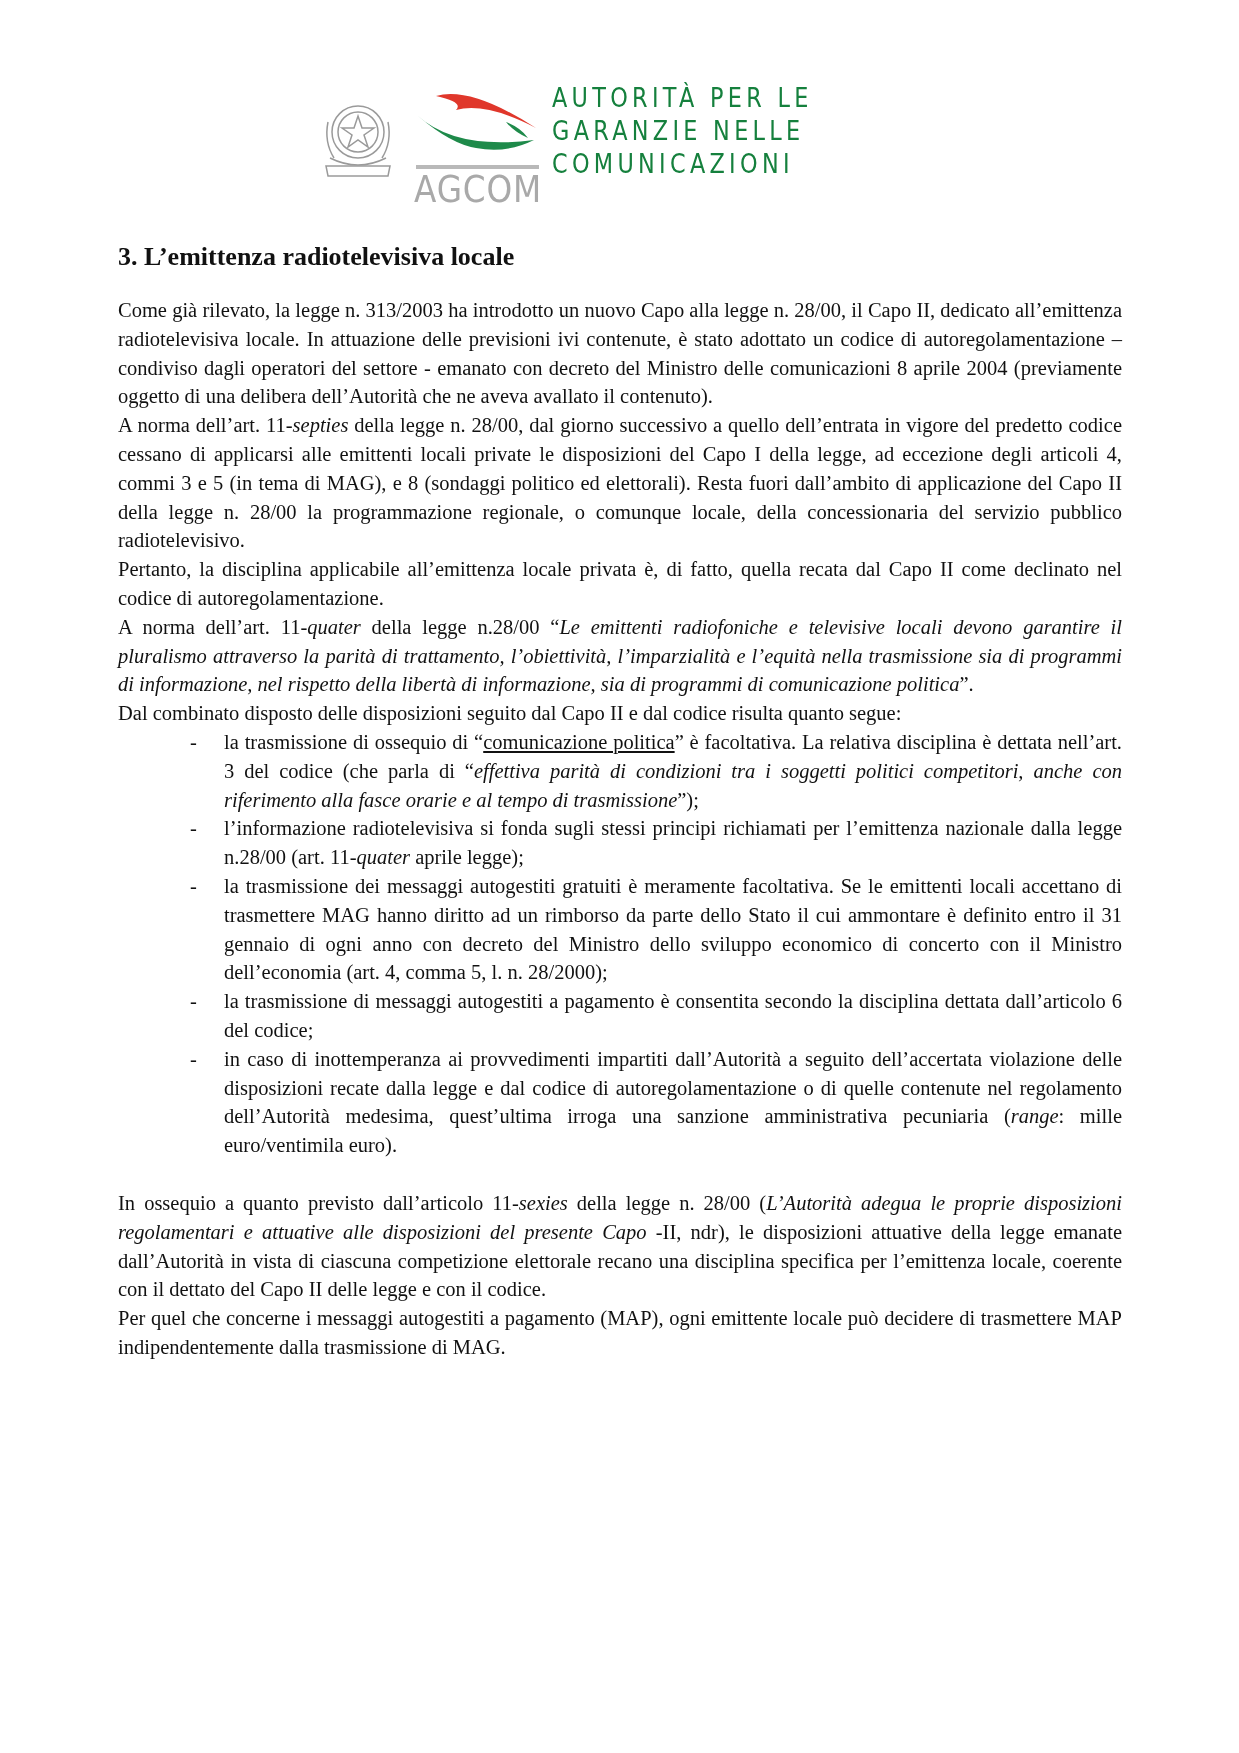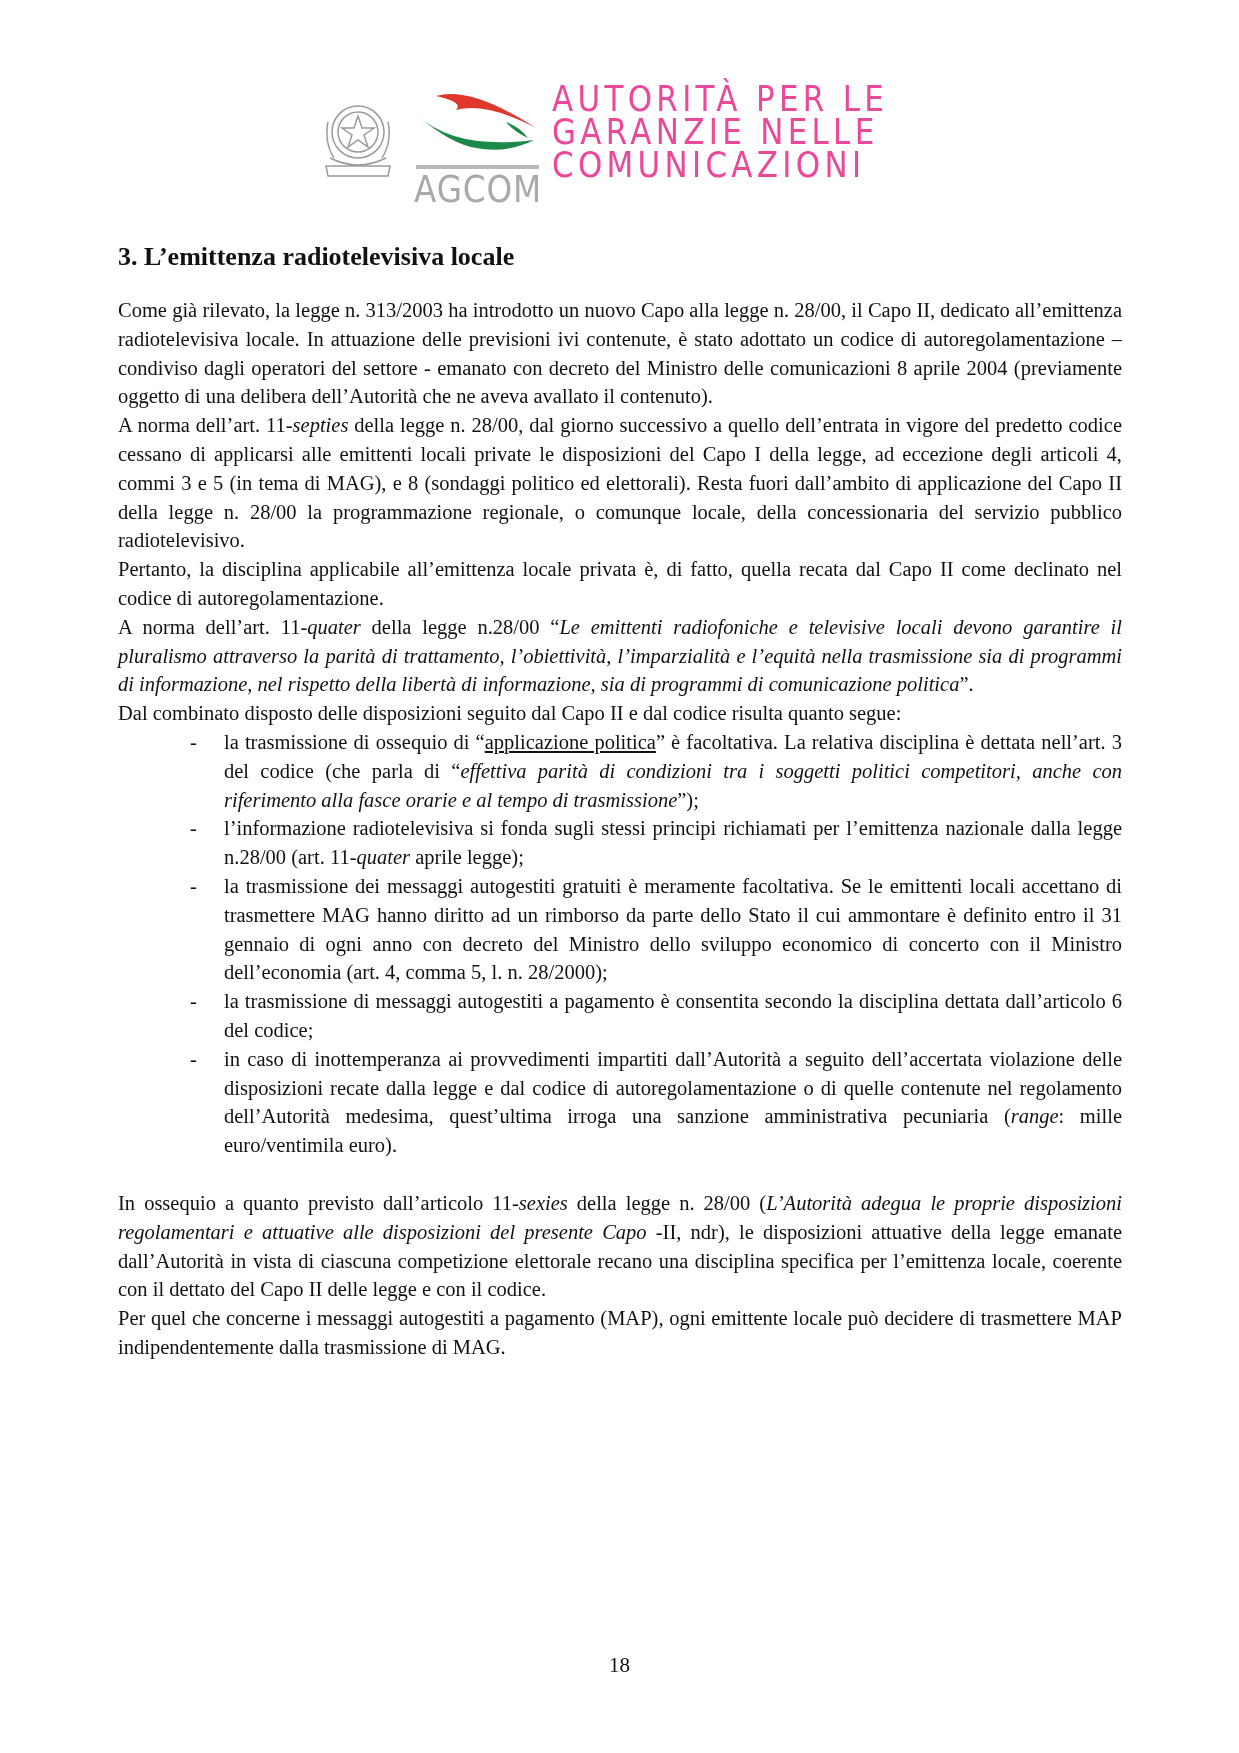--- a/index.html
+++ b/index.html
@@ -5,21 +5,21 @@
   html, body { margin: 0; padding: 0; background: #ffffff; }
   body { width: 1239px; height: 1753px; position: relative; overflow: hidden; color: #111; }
   .page { position: absolute; left: 0; top: 0; width: 1239px; height: 1753px; background: #fff; }
 
   
   .header { position: absolute; left: 318px; top: 70px; width: 620px; height: 130px; }
   .emblem { position: absolute; left: 0; top: 22px; width: 80px; height: 92px; }
   .swoosh { position: absolute; left: 98px; top: 18px; width: 125px; height: 70px; }
   .agcom-rule { position: absolute; left: 98px; top: 95px; width: 123px; height: 4px; background: #b9b9b9; }
   .agcom { position: absolute; left: 96px; top: 99px; font-family: "DejaVu Sans", sans-serif; font-size: 38px; letter-spacing: 1px; color: #a9a9a9; line-height: 40px; transform: scaleX(0.86); transform-origin: left top; }
-  .authority { position: absolute; left: 234px; top: 12px; font-family: "DejaVu Sans", sans-serif; font-size: 36px; line-height: 33px; color: #ec4899; letter-spacing: 5px; }
+  .authority { position: absolute; left: 234px; top: 12px; font-family: "DejaVu Sans", sans-serif; font-size: 26px; line-height: 33px; color: #15803d; letter-spacing: 5px; }
   .authority div { white-space: nowrap; transform: scaleX(0.86); transform-origin: left top; }
 
   
   .content { position: absolute; left: 118px; top: 240px; width: 1004px; font-family: "Liberation Serif", serif; font-size: 20.5px; line-height: 28.8px; }
   h2.section-title { font-family: "Liberation Serif", serif; font-weight: bold; font-size: 26px; margin: 0 0 22px 0; line-height: 34px; }
   p { margin: 0; text-align: justify; }
   .gap { height: 29px; }
   ul.dash-list { list-style: none; margin: 0; padding: 0 0 0 106px; }
   ul.dash-list li { position: relative; text-align: justify; }
   ul.dash-list li .dash { position: absolute; left: -34px; top: 0; }
@@ -66,28 +66,27 @@
 
     <p><span>A norma dell’art. 11-</span><i>septies</i><span> della legge n. 28/00, dal giorno successivo a quello dell’entrata in vigore del predetto codice cessano di applicarsi alle emittenti locali private le disposizioni del Capo I della legge, ad eccezione degli articoli 4, commi 3 e 5 (in tema di MAG), e 8 (sondaggi politico ed elettorali). Resta fuori dall’ambito di applicazione del Capo II della legge n. 28/00 la programmazione regionale, o comunque locale, della concessionaria del servizio pubblico radiotelevisivo.</span></p>
 
     <p>Pertanto, la disciplina applicabile all’emittenza locale privata è, di fatto,  quella recata dal Capo II come declinato nel codice di autoregolamentazione.</p>
 
     <p><span>A norma dell’art. 11-</span><i>quater</i><span> della legge n.28/00 “</span><i>Le emittenti radiofoniche e televisive locali devono garantire il pluralismo attraverso la parità di trattamento, l’obiettività, l’imparzialità e l’equità nella trasmissione sia di programmi di informazione, nel rispetto della libertà di informazione, sia di programmi di comunicazione politica</i><span>”.</span></p>
 
     <p>Dal combinato disposto delle disposizioni seguito dal Capo II e dal codice risulta quanto segue:</p>
 
     <ul class="dash-list">
-      <li><span class="dash">-</span><span>la trasmissione di ossequio di “</span><span class="u">applicazione politica</span><span>” è facoltativa. La relativa disciplina è dettata nell’art. 3 del codice (che parla di “</span><i>effettiva parità di condizioni tra i soggetti politici competitori, anche con riferimento alla fasce orarie e al tempo di trasmissione</i><span>”);</span></li>
+      <li><span class="dash">-</span><span>la trasmissione di ossequio di “</span><span class="u">comunicazione politica</span><span>” è facoltativa. La relativa disciplina è dettata nell’art. 3 del codice (che parla di “</span><i>effettiva parità di condizioni tra i soggetti politici competitori, anche con riferimento alla fasce orarie e al tempo di trasmissione</i><span>”);</span></li>
       <li><span class="dash">-</span><span>l’informazione radiotelevisiva si fonda sugli stessi principi richiamati per l’emittenza nazionale dalla legge n.28/00 (art. 11-</span><i>quater</i><span> aprile legge);</span></li>
       <li><span class="dash">-</span><span>la trasmissione dei messaggi autogestiti gratuiti è meramente facoltativa. Se le emittenti locali accettano di trasmettere MAG hanno diritto ad un rimborso da parte dello Stato il cui ammontare è definito entro il 31 gennaio di ogni anno con decreto del Ministro dello sviluppo economico di concerto con il Ministro dell’economia (art. 4, comma 5, l. n. 28/2000);</span></li>
       <li><span class="dash">-</span><span>la trasmissione di messaggi autogestiti a pagamento è consentita secondo la disciplina dettata dall’articolo 6 del codice;</span></li>
       <li><span class="dash">-</span><span>in caso di inottemperanza ai provvedimenti impartiti dall’Autorità a seguito dell’accertata violazione delle disposizioni recate dalla legge e dal codice di autoregolamentazione o di quelle contenute nel regolamento dell’Autorità medesima, quest’ultima irroga una sanzione amministrativa pecuniaria (</span><i>range</i><span>: mille euro/ventimila euro).</span></li>
     </ul>
 
     <div class="gap"></div>
 
     <p><span>In ossequio a quanto previsto dall’articolo 11-</span><i>sexies</i><span> della legge  n. 28/00 (</span><i>L’Autorità adegua le proprie disposizioni regolamentari e attuative alle disposizioni del presente Capo</i><span> -II, ndr), le disposizioni attuative della legge emanate dall’Autorità in vista di ciascuna competizione elettorale recano una disciplina specifica per l’emittenza locale, coerente con il dettato del Capo II delle legge e con il codice.</span></p>
 
     <p>Per quel che concerne i messaggi autogestiti a pagamento (MAP), ogni emittente locale può decidere di trasmettere MAP indipendentemente dalla trasmissione di MAG.</p>
   </div>
 
-  <div class="page-number">18</div>
 </div>
 
 </body></html>

